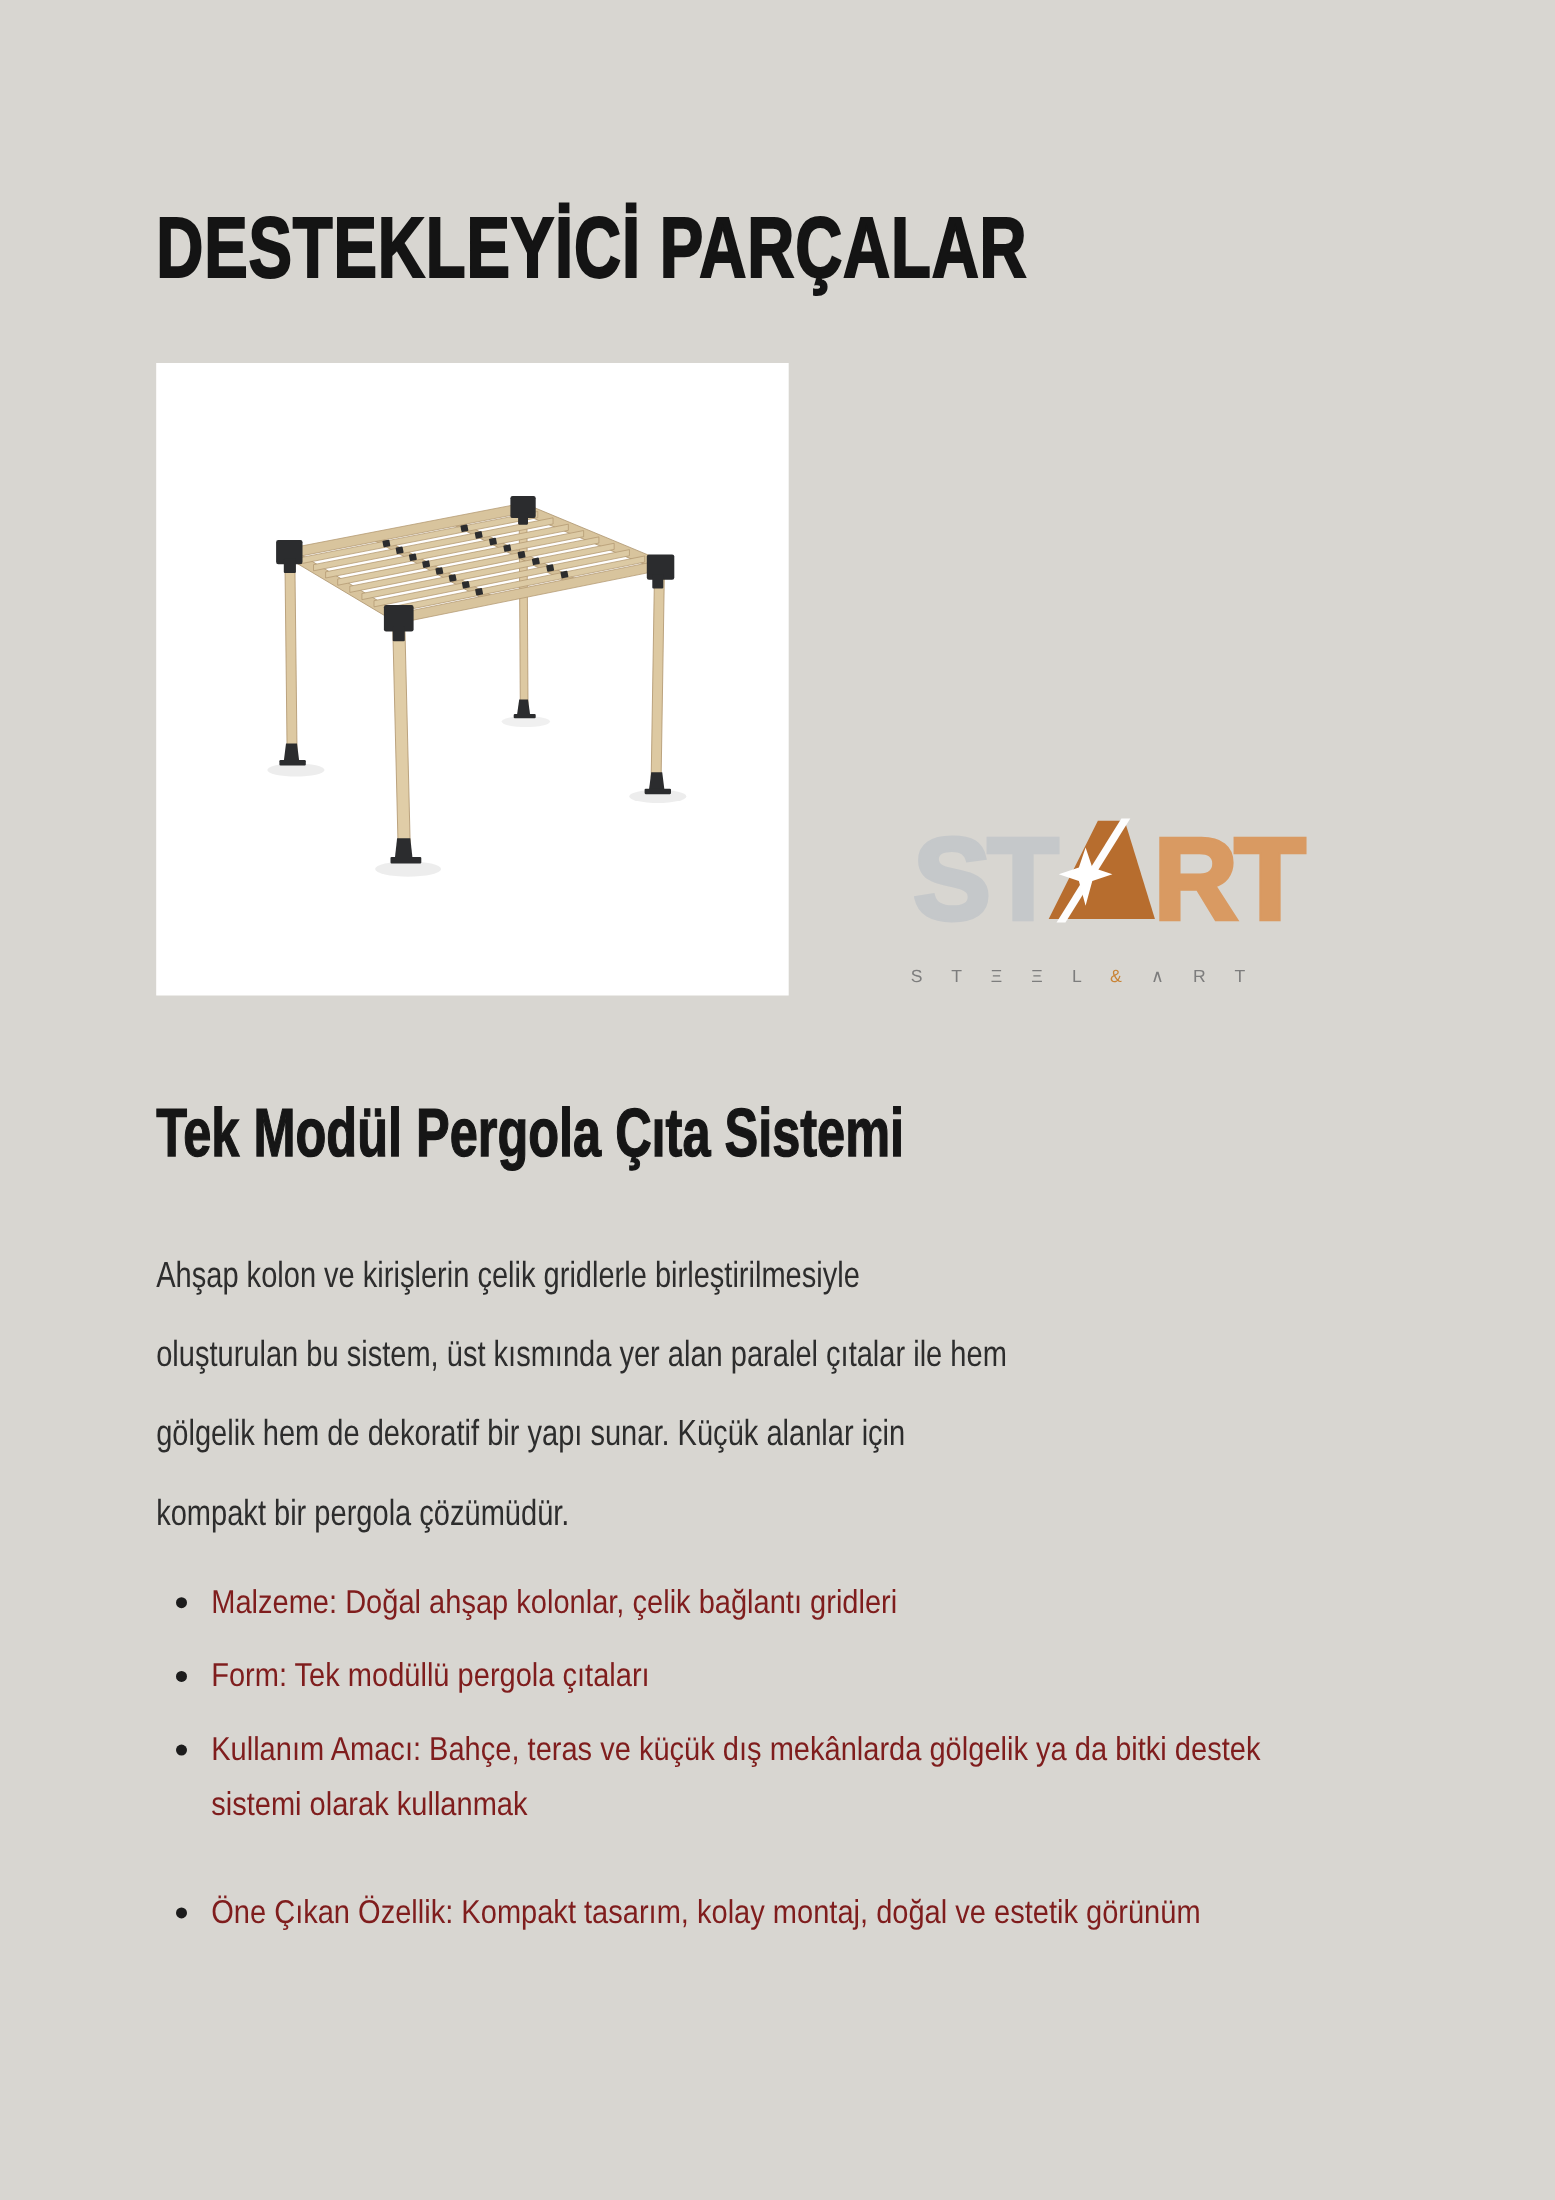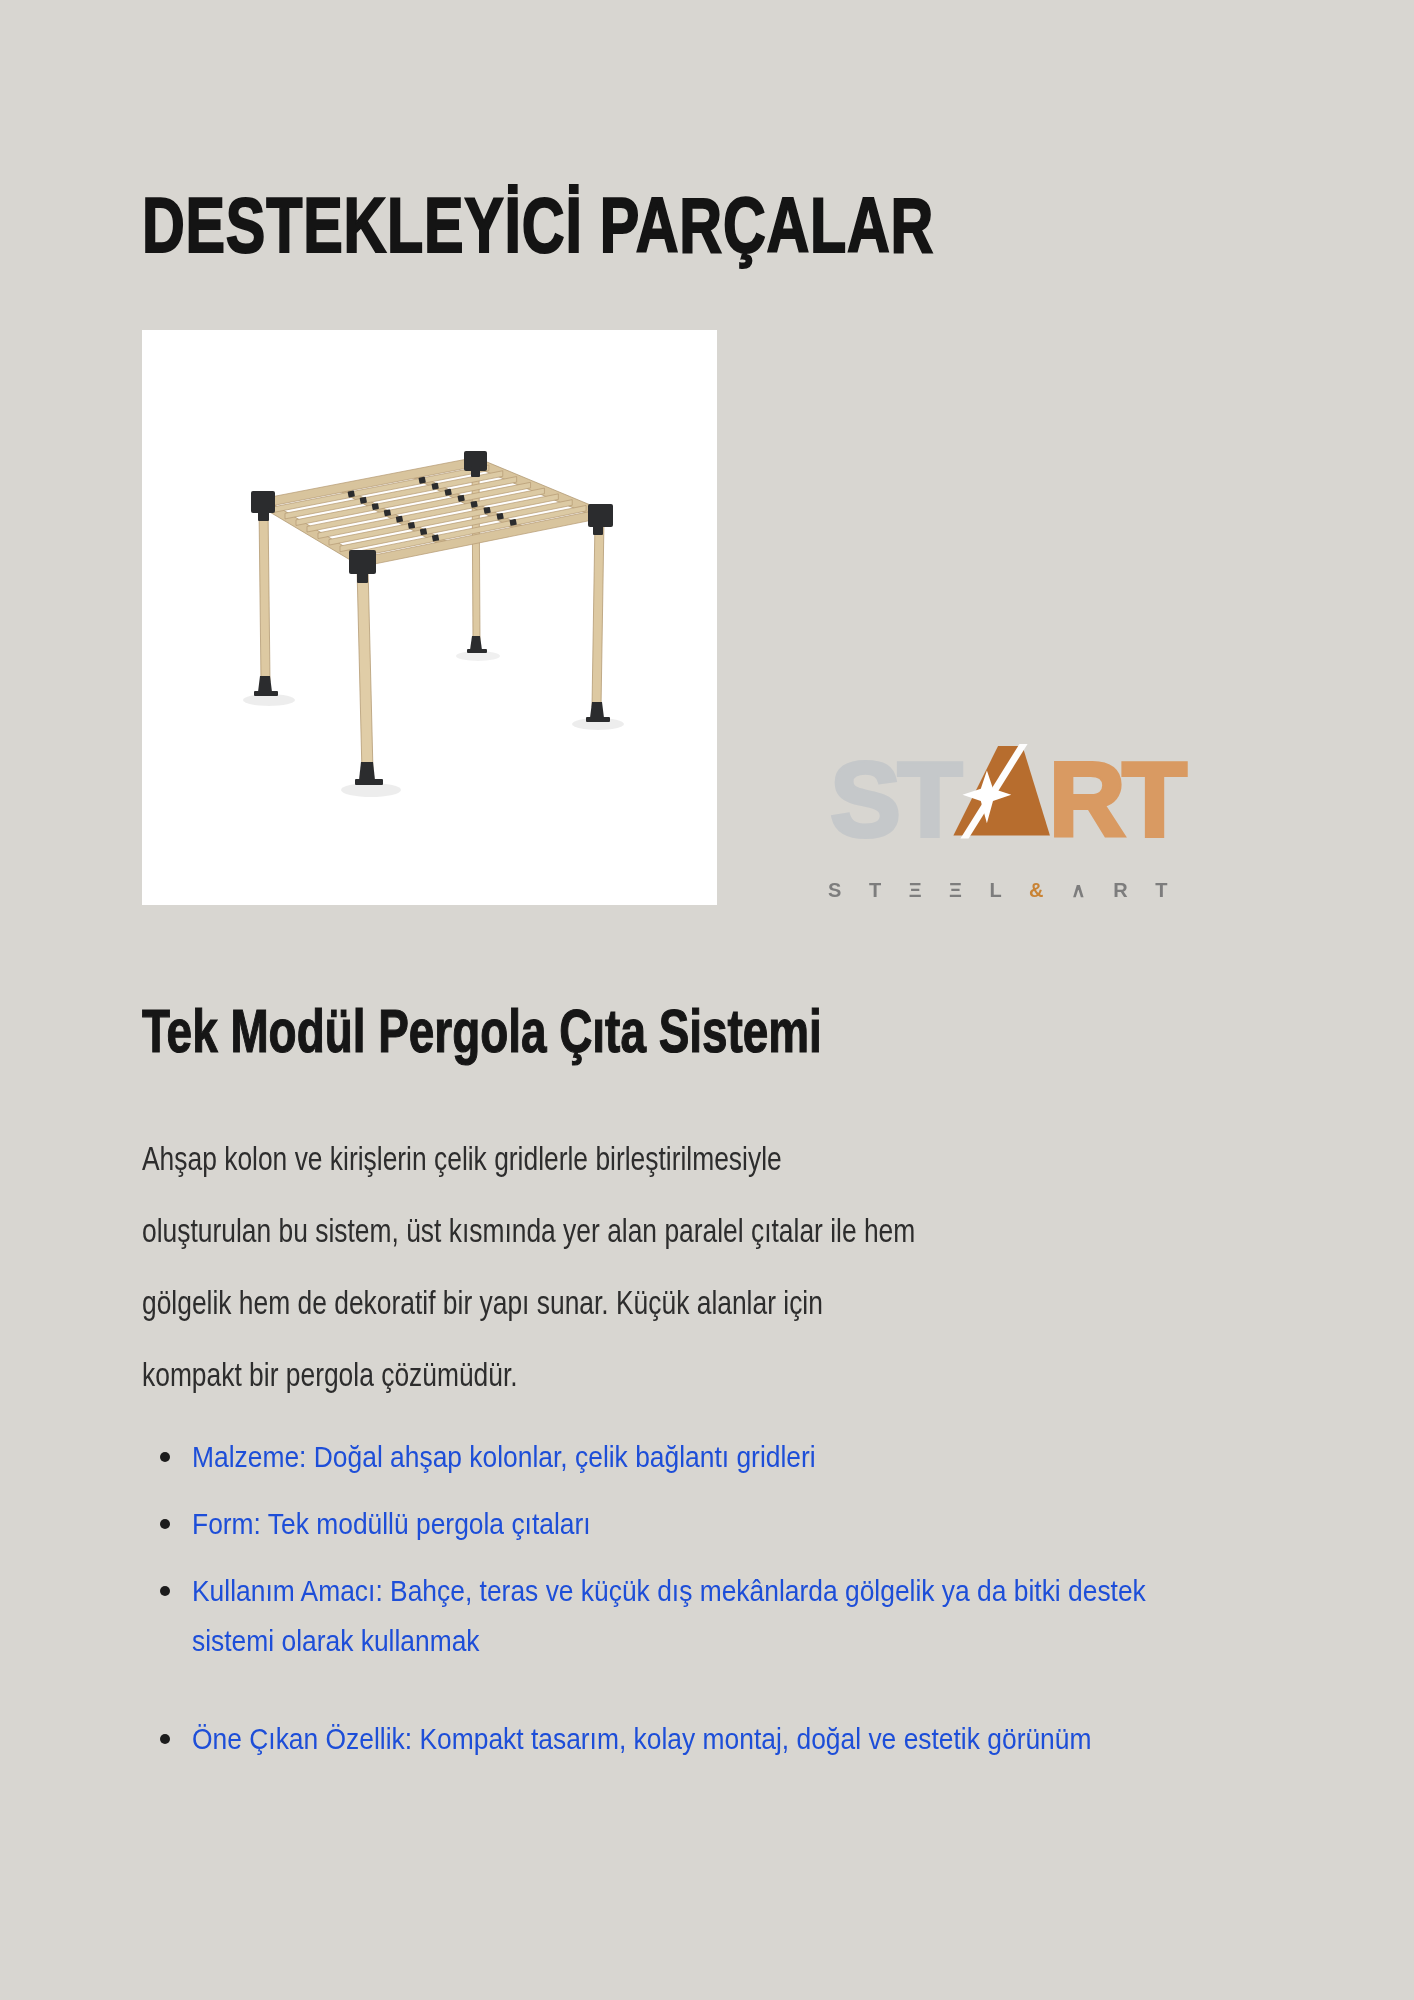--- a/index.html
+++ b/index.html
@@ -19,42 +19,42 @@
     position:absolute;left:142px;top:330px;width:575px;height:575px;
     background:#ffffff;
   }
   .product-image svg{display:block;width:100%;height:100%;}
   .logo{
     position:absolute;left:786px;top:744px;width:475px;height:122px;
   }
   .logo svg{display:block;width:100%;height:100%;overflow:visible;}
   .logo-tagline{
     position:absolute;left:828px;top:878px;width:440px;
-    font-size:20px;font-weight:bold;color:#7d7d7d;
+    font-size:16px;font-weight:normal;color:#7d7d7d;
     letter-spacing:8px;word-spacing:6px;white-space:nowrap;
   }
   .section-subtitle{
     position:absolute;left:142px;top:944px;
     font-size:62px;font-weight:bold;color:#161616;
     -webkit-text-stroke:1.2px #161616;
     transform:scaleX(.74);transform-origin:0 0;white-space:nowrap;
   }
   .body-paragraph{
     position:absolute;left:142px;top:1090px;width:1150px;
     font-size:33px;line-height:72px;color:#2d2d2d;
     white-space:pre-line;
     transform:scaleX(.8);transform-origin:0 0;
   }
   .bullet-list{
     position:absolute;left:150px;top:1432px;width:1200px;
     margin:0;padding:0;list-style:none;
   }
   .bullet-list li{
     position:relative;padding-left:42px;margin-bottom:17px;
-    font-size:30px;line-height:50px;color:#1d4ed8;
+    font-size:30px;line-height:50px;color:#7f1d1d;
   }
   .bullet-list li::before{
     content:"";position:absolute;left:10px;top:20px;
     width:10px;height:10px;border-radius:50%;background:#1c1c1c;
   }
   .bullet-list li:last-child{margin-top:48px;}
   .squeeze{
     display:inline-block;transform:scaleX(.88);transform-origin:0 0;
     white-space:pre-line;
   }

